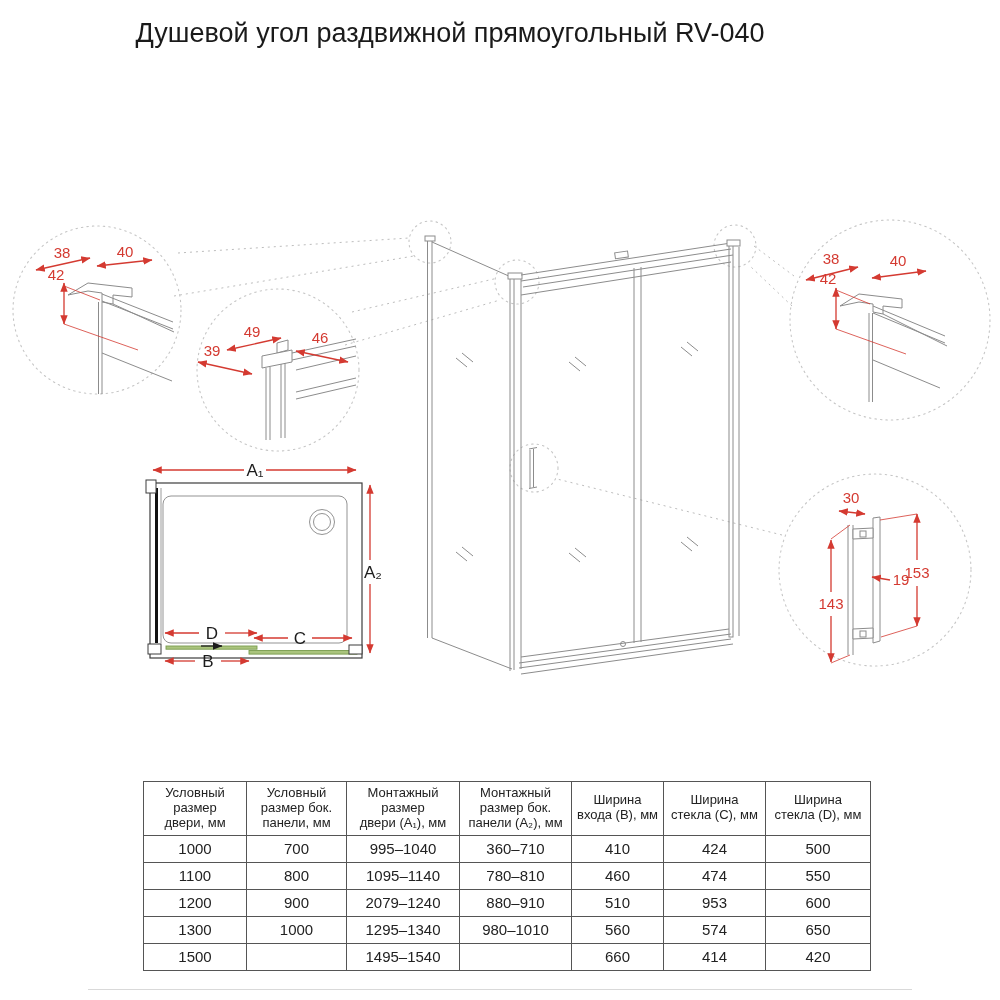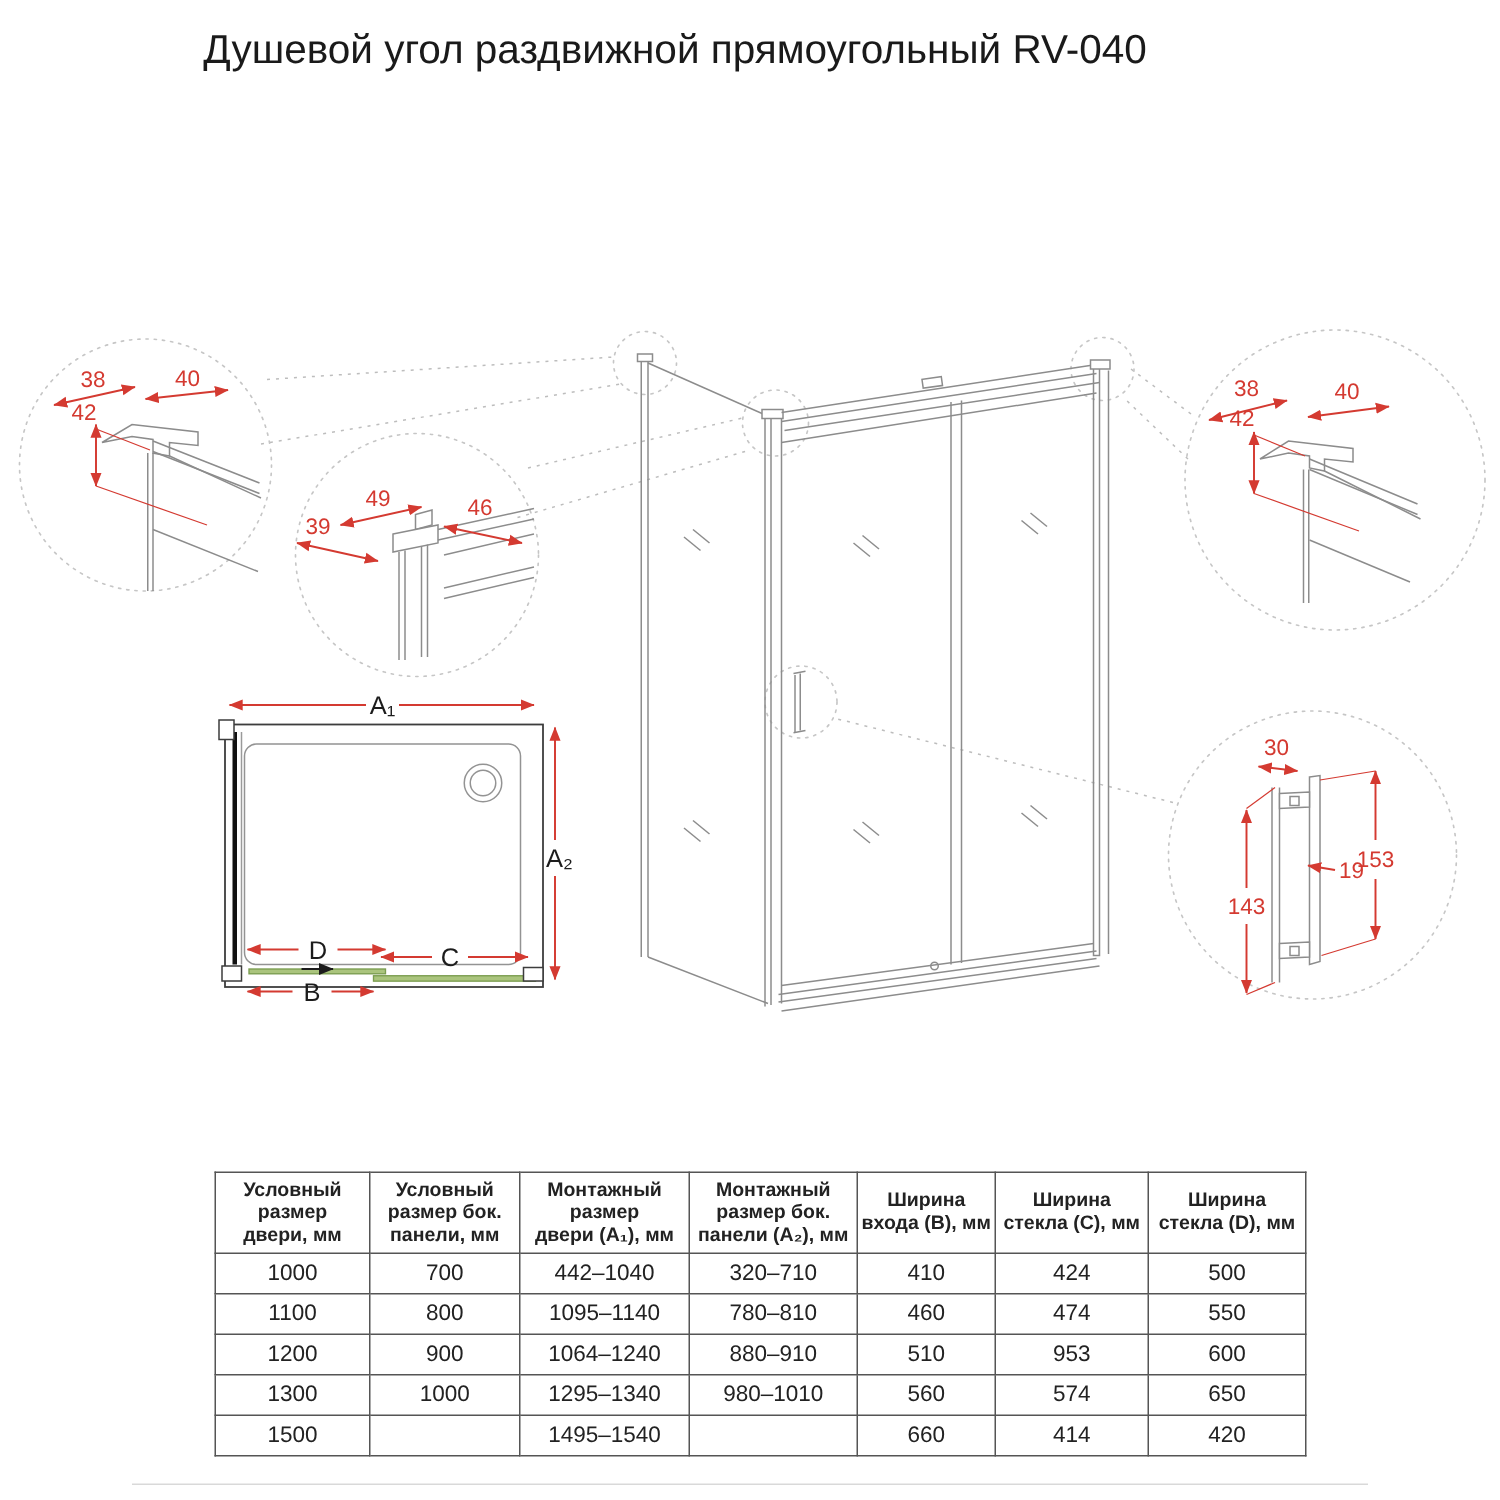--- a/index.html
+++ b/index.html
@@ -17,21 +17,21 @@
   .sk path.w,.sk rect.w{fill:#fff;}
   .pl .frame{stroke:#3d3d3d;stroke-width:1.2;fill:none;}
   .pl .tray{stroke:#939393;stroke-width:1;fill:none;}
   .pl .prof{stroke:#3d3d3d;stroke-width:1;fill:#fff;}
   .red{stroke:#d43a31;stroke-width:1.3;fill:none;}
   .redthin{stroke:#d43a31;stroke-width:0.8;fill:none;}
   .blkline{stroke:#1c1c1c;stroke-width:1.3;fill:none;}
   .sizes{position:absolute;left:143px;top:781px;border-collapse:collapse;table-layout:fixed;}
   .sizes th,.sizes td{border:1px solid #555;text-align:center;vertical-align:middle;
         color:#222;background:#fff;}
-  .sizes th{font-size:13px;font-weight:700;line-height:1.15;white-space:pre-line;
+  .sizes th{font-size:13px;font-weight:400;line-height:1.15;white-space:pre-line;
         padding:4px 1px;height:40px;}
   .sizes td{font-size:15px;height:26px;padding:0 1px;}
   .bottom-rule{position:absolute;top:989px;left:88px;width:824px;height:0;
         border-top:1px solid #d9d9d9;}
 </style>
 </head>
 <body>
 
 <div class="page">
 
@@ -284,39 +284,39 @@
         <th>Ширина
 стекла (C), мм</th>
         <th>Ширина
 стекла (D), мм</th>
       </tr>
     </thead>
     <tbody>
       <tr>
         <td>1000</td>
         <td>700</td>
-        <td>442–1040</td>
-        <td>320–710</td>
+        <td>995–1040</td>
+        <td>360–710</td>
         <td>410</td>
         <td>424</td>
         <td>500</td>
       </tr>
       <tr>
         <td>1100</td>
         <td>800</td>
         <td>1095–1140</td>
         <td>780–810</td>
         <td>460</td>
         <td>474</td>
         <td>550</td>
       </tr>
       <tr>
         <td>1200</td>
         <td>900</td>
-        <td>1064–1240</td>
+        <td>2079–1240</td>
         <td>880–910</td>
         <td>510</td>
         <td>953</td>
         <td>600</td>
       </tr>
       <tr>
         <td>1300</td>
         <td>1000</td>
         <td>1295–1340</td>
         <td>980–1010</td>

